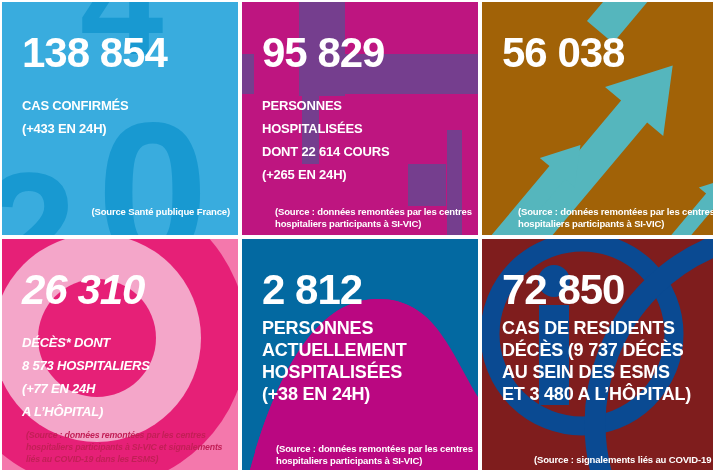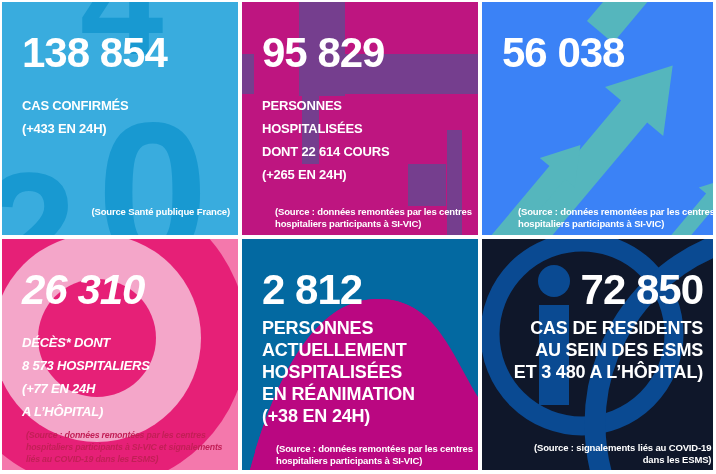--- a/index.html
+++ b/index.html
@@ -66,21 +66,21 @@
         <div>DONT 22 614 COURS</div>
         <div>(+265 EN 24H)</div>
       </div>
     </div>
     <div class="source">
       <div>(Source : données remontées par les centres</div>
       <div>hospitaliers participants à SI-VIC)</div>
     </div>
   </section>
 
-  <section class="tile t3" style="background: #3b82f6; color: rgb(255, 255, 255); --decor: #55B6BD; --source-color: #FFFFFF;">
+  <section class="tile t3" style="background: #a16207; color: rgb(255, 255, 255); --decor: #55B6BD; --source-color: #FFFFFF;">
     <svg class="decor">
       <g fill="var(--decor)">
         <path d="M0 -17 H190 V-38 L250 0 L190 38 V17 H0 Z" transform="translate(30 255) rotate(-50)"></path>
         <path d="M0 -17 H190 V-38 L250 0 L190 38 V17 H0 Z" transform="translate(2 258) rotate(-50) scale(0.6)"></path>
         <path d="M0 -17 H190 V-38 L250 0 L190 38 V17 H0 Z" transform="translate(175 262) rotate(-50) scale(0.45)"></path>
         <rect x="0" y="-17" width="130" height="34" transform="translate(118 30) rotate(-50)"></rect>
       </g>
     </svg>
     <div class="content">
       <div class="num">56 038</div>
@@ -117,44 +117,43 @@
     <svg class="decor">
       <path d="M 8 231 C 30 150 68 62 133 60 C 192 58 208 112 231 158 L 231 231 Z" fill="var(--decor)"></path>
       <path d="M 8 231 C 30 150 68 62 133 60 C 192 58 208 112 236 158 L 236 231 Z" fill="var(--decor)"></path>
     </svg>
     <div class="content">
       <div class="num">2 812</div>
       <div class="labels">
         <div>PERSONNES</div>
         <div>ACTUELLEMENT</div>
         <div>HOSPITALISÉES</div>
-        <div>EN RÉANIMATION</div>
         <div>(+38 EN 24H)</div>
       </div>
     </div>
     <div class="source">
       <div>(Source : données remontées par les centres</div>
       <div>hospitaliers participants à SI-VIC)</div>
     </div>
   </section>
 
-  <section class="tile t6" style="background: #0f172a; color: rgb(255, 255, 255); text-align: right; --decor: #0A4A92; --source-color: #FFFFFF;">
+  <section class="tile t6" style="background: #7f1d1d; color: rgb(255, 255, 255); --decor: #0A4A92; --source-color: #FFFFFF;">
     <svg class="decor">
       <circle cx="100" cy="95" r="92" fill="none" stroke="var(--decor)" stroke-width="19"></circle>
       <circle cx="72" cy="42" r="16" fill="var(--decor)"></circle>
       <rect x="57" y="66" width="30" height="100" fill="var(--decor)"></rect>
       <circle cx="305" cy="185" r="192" fill="none" stroke="var(--decor)" stroke-width="21"></circle>
     </svg>
     <div class="content">
       <div class="num">72 850</div>
       <div class="labels">
         <div>CAS DE RESIDENTS</div>
+        <div>DÉCÈS (9 737 DÉCÈS</div>
         <div>AU SEIN DES ESMS</div>
         <div>ET 3 480 A L’HÔPITAL)</div>
       </div>
     </div>
     <div class="source">
       <div>(Source : signalements liés au COVID-19</div>
-      <div>dans les ESMS)</div>
     </div>
   </section>
 
 </div>
 
 </body></html>

